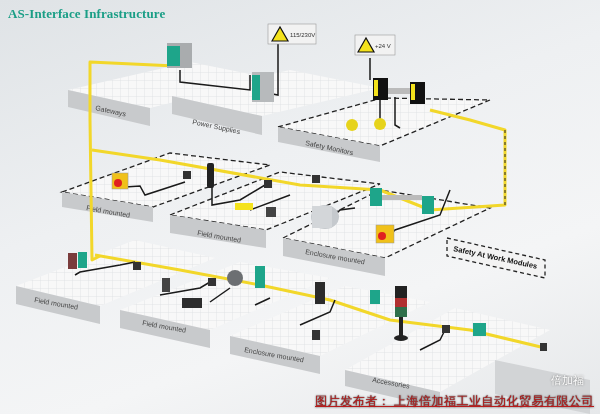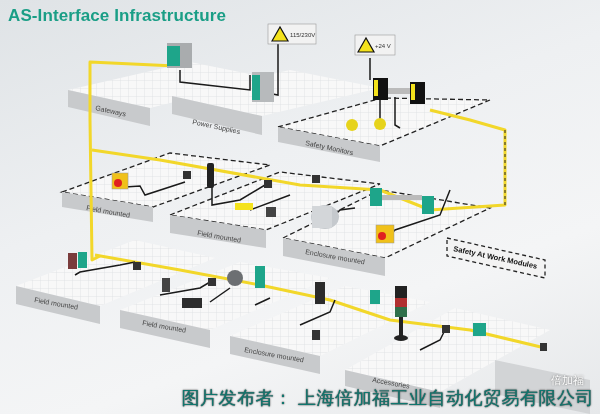--- a/index.html
+++ b/index.html
@@ -1,22 +1,22 @@
 <!DOCTYPE html>
 <html><head>
 <meta charset="utf-8">
 <style>
   html,body{margin:0;padding:0;}
   body{width:600px;height:414px;overflow:hidden;background:linear-gradient(160deg,#dfe3e6 0%,#eef0f2 40%,#f4f5f6 70%,#e6e8ea 100%);font-family:"Liberation Sans",sans-serif;position:relative;}
-  #title{position:absolute;left:8px;top:6px;font-size:17px;font-weight:bold;color:#1a9e86;letter-spacing:0.1px;}
+  #title{position:absolute;left:8px;top:6px;font-size:13px;font-weight:bold;color:#1a9e86;letter-spacing:0.1px;font-family:Liberation Serif, serif;}
   svg#diagram{position:absolute;left:0;top:0;}
   .plabel{font-size:7px;fill:#444;font-family:"Liberation Sans",sans-serif;}
   .vlabel{font-size:6px;fill:#333;font-family:"Liberation Sans",sans-serif;}
   .swlabel{font-size:7.5px;font-weight:bold;fill:#111;font-family:"Liberation Sans",sans-serif;}
-  #credit{position:absolute;right:6px;bottom:4px;font-size:18px;color:#0f766e;text-shadow:0 0 2px #555,0 0 1px #333;letter-spacing:0.5px;}
+  #credit{position:absolute;right:6px;bottom:4px;font-size:12px;color:#b91c1c;text-shadow:0 0 2px #555,0 0 1px #333;letter-spacing:0.5px;text-decoration:underline;}
   #watermark{position:absolute;right:16px;bottom:26px;font-size:11px;color:#fff;text-shadow:0 0 2px #666;font-family:Liberation Serif, serif;}
 </style>
 </head>
 <body>
 
 <div id="title">AS-Interface Infrastructure</div>
 
 <svg id="diagram" width="600" height="414" viewBox="0 0 600 414">
   <defs>
     <pattern id="grid" width="8" height="8" patternUnits="userSpaceOnUse">

